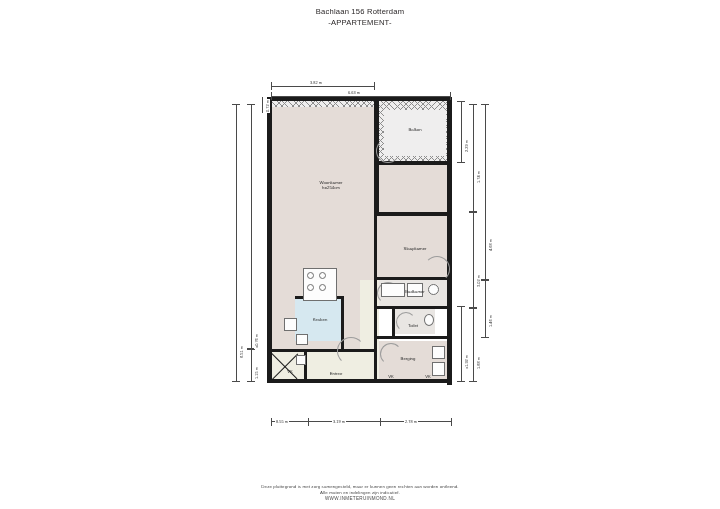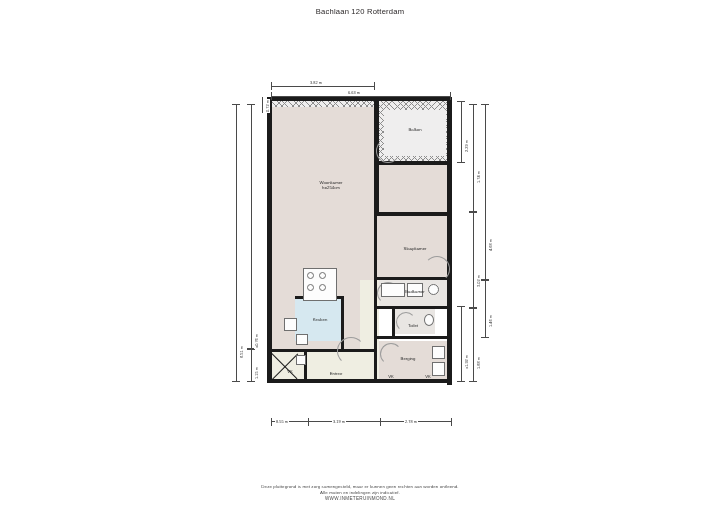--- a/index.html
+++ b/index.html
@@ -50,21 +50,22 @@
   .circle{position:absolute;border:0.7px solid #6f6f6f;border-radius:50%;background:#fdfdfd;}
 
   .vkbox{position:absolute;font-size:4.2px;text-align:center;color:#2a2a2a;}
 </style>
 </head>
 <body>
 
 <div class="page">
 
   <div class="header">
-    <div class="title">Bachlaan 120 Rotterdam</div>
+    <div class="title">Bachlaan 156 Rotterdam</div>
+    <div class="subtitle">-APPARTEMENT-</div>
   </div>
 
   <div class="plan">
 
     <div class="fill" style="left:271px;top:104px;width:180px;height:112px;background:#e4dcd7;"></div>
     <div class="fill" style="left:271px;top:216px;width:108px;height:136px;background:#e4dcd7;"></div>
 
     <div class="fill" style="left:379px;top:216px;width:72px;height:64px;background:#e4dcd7;"></div>
 
     <div class="fill" style="left:379px;top:280px;width:72px;height:28px;background:#e9e6e3;"></div>

